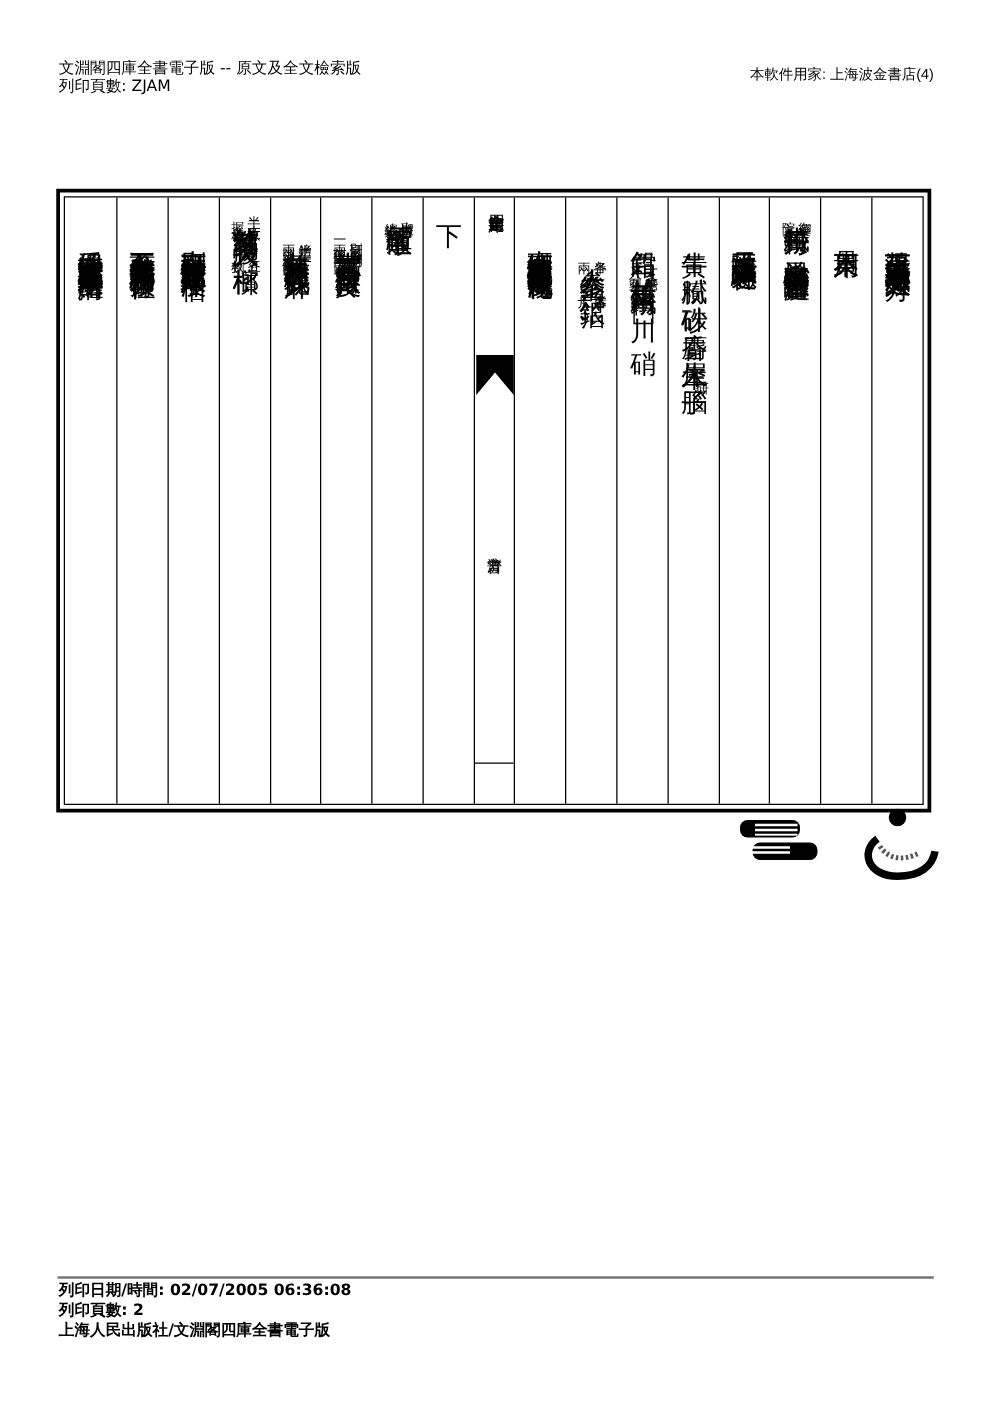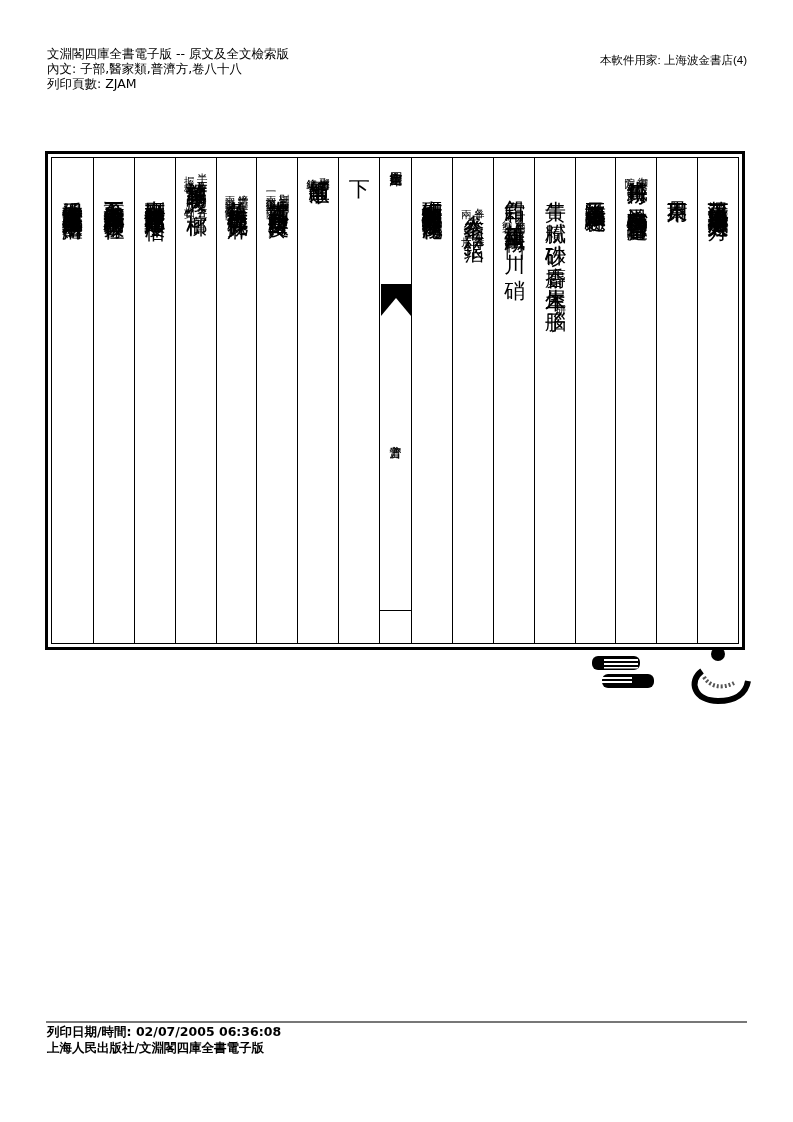--- a/index.html
+++ b/index.html
@@ -31,21 +31,20 @@
   .logo { position: absolute; top: 652px; }
 
   .footer-rule { position: absolute; left: 46px; right: 46px; top: 1021px; border-top: 2px solid #777; }
   .footer { position: absolute; left: 47px; top: 1024px; font-family: "DejaVu Sans", "Liberation Sans", sans-serif; font-weight: bold; font-size: 12.5px; line-height: 16px; }
 </style>
 </head>
 <body>
 
 <div class="hdr-left">
   <div>文淵閣四庫全書電子版 -- 原文及全文檢索版</div>
-  <div>內文: 子部,醫家類,普濟方,卷八十八</div>
   <div>列印頁數: ZJAM</div>
 </div>
 <div class="hdr-right">
   <div>本軟件用家: 上海波金書店(4)</div>
 </div>
 
 <div class="frame">
   <div class="frame-inner">
     <div class="cols" id="cols">
         <div class="col" style="padding-top: 26px;">
@@ -240,14 +239,15 @@
   <svg width="70" height="62" viewBox="0 0 70 62">
     <circle cx="34" cy="9" r="7" fill="#000"></circle>
     <path d="M18 26 C 4 36, 10 56, 34 56 C 52 56, 62 48, 64 36" stroke="#000" stroke-width="6" fill="none"></path>
     <path d="M20 32 C 26 42, 38 44, 50 38" stroke="#555" stroke-width="4" fill="none" stroke-dasharray="2 2"></path>
   </svg>
 </div>
 
 <div class="footer-rule"></div>
 <div class="footer">
   <div>列印日期/時間: 02/07/2005 06:36:08</div>
+  <div>列印頁數: 2</div>
   <div>上海人民出版社/文淵閣四庫全書電子版</div>
 </div>
 
 </body></html>

